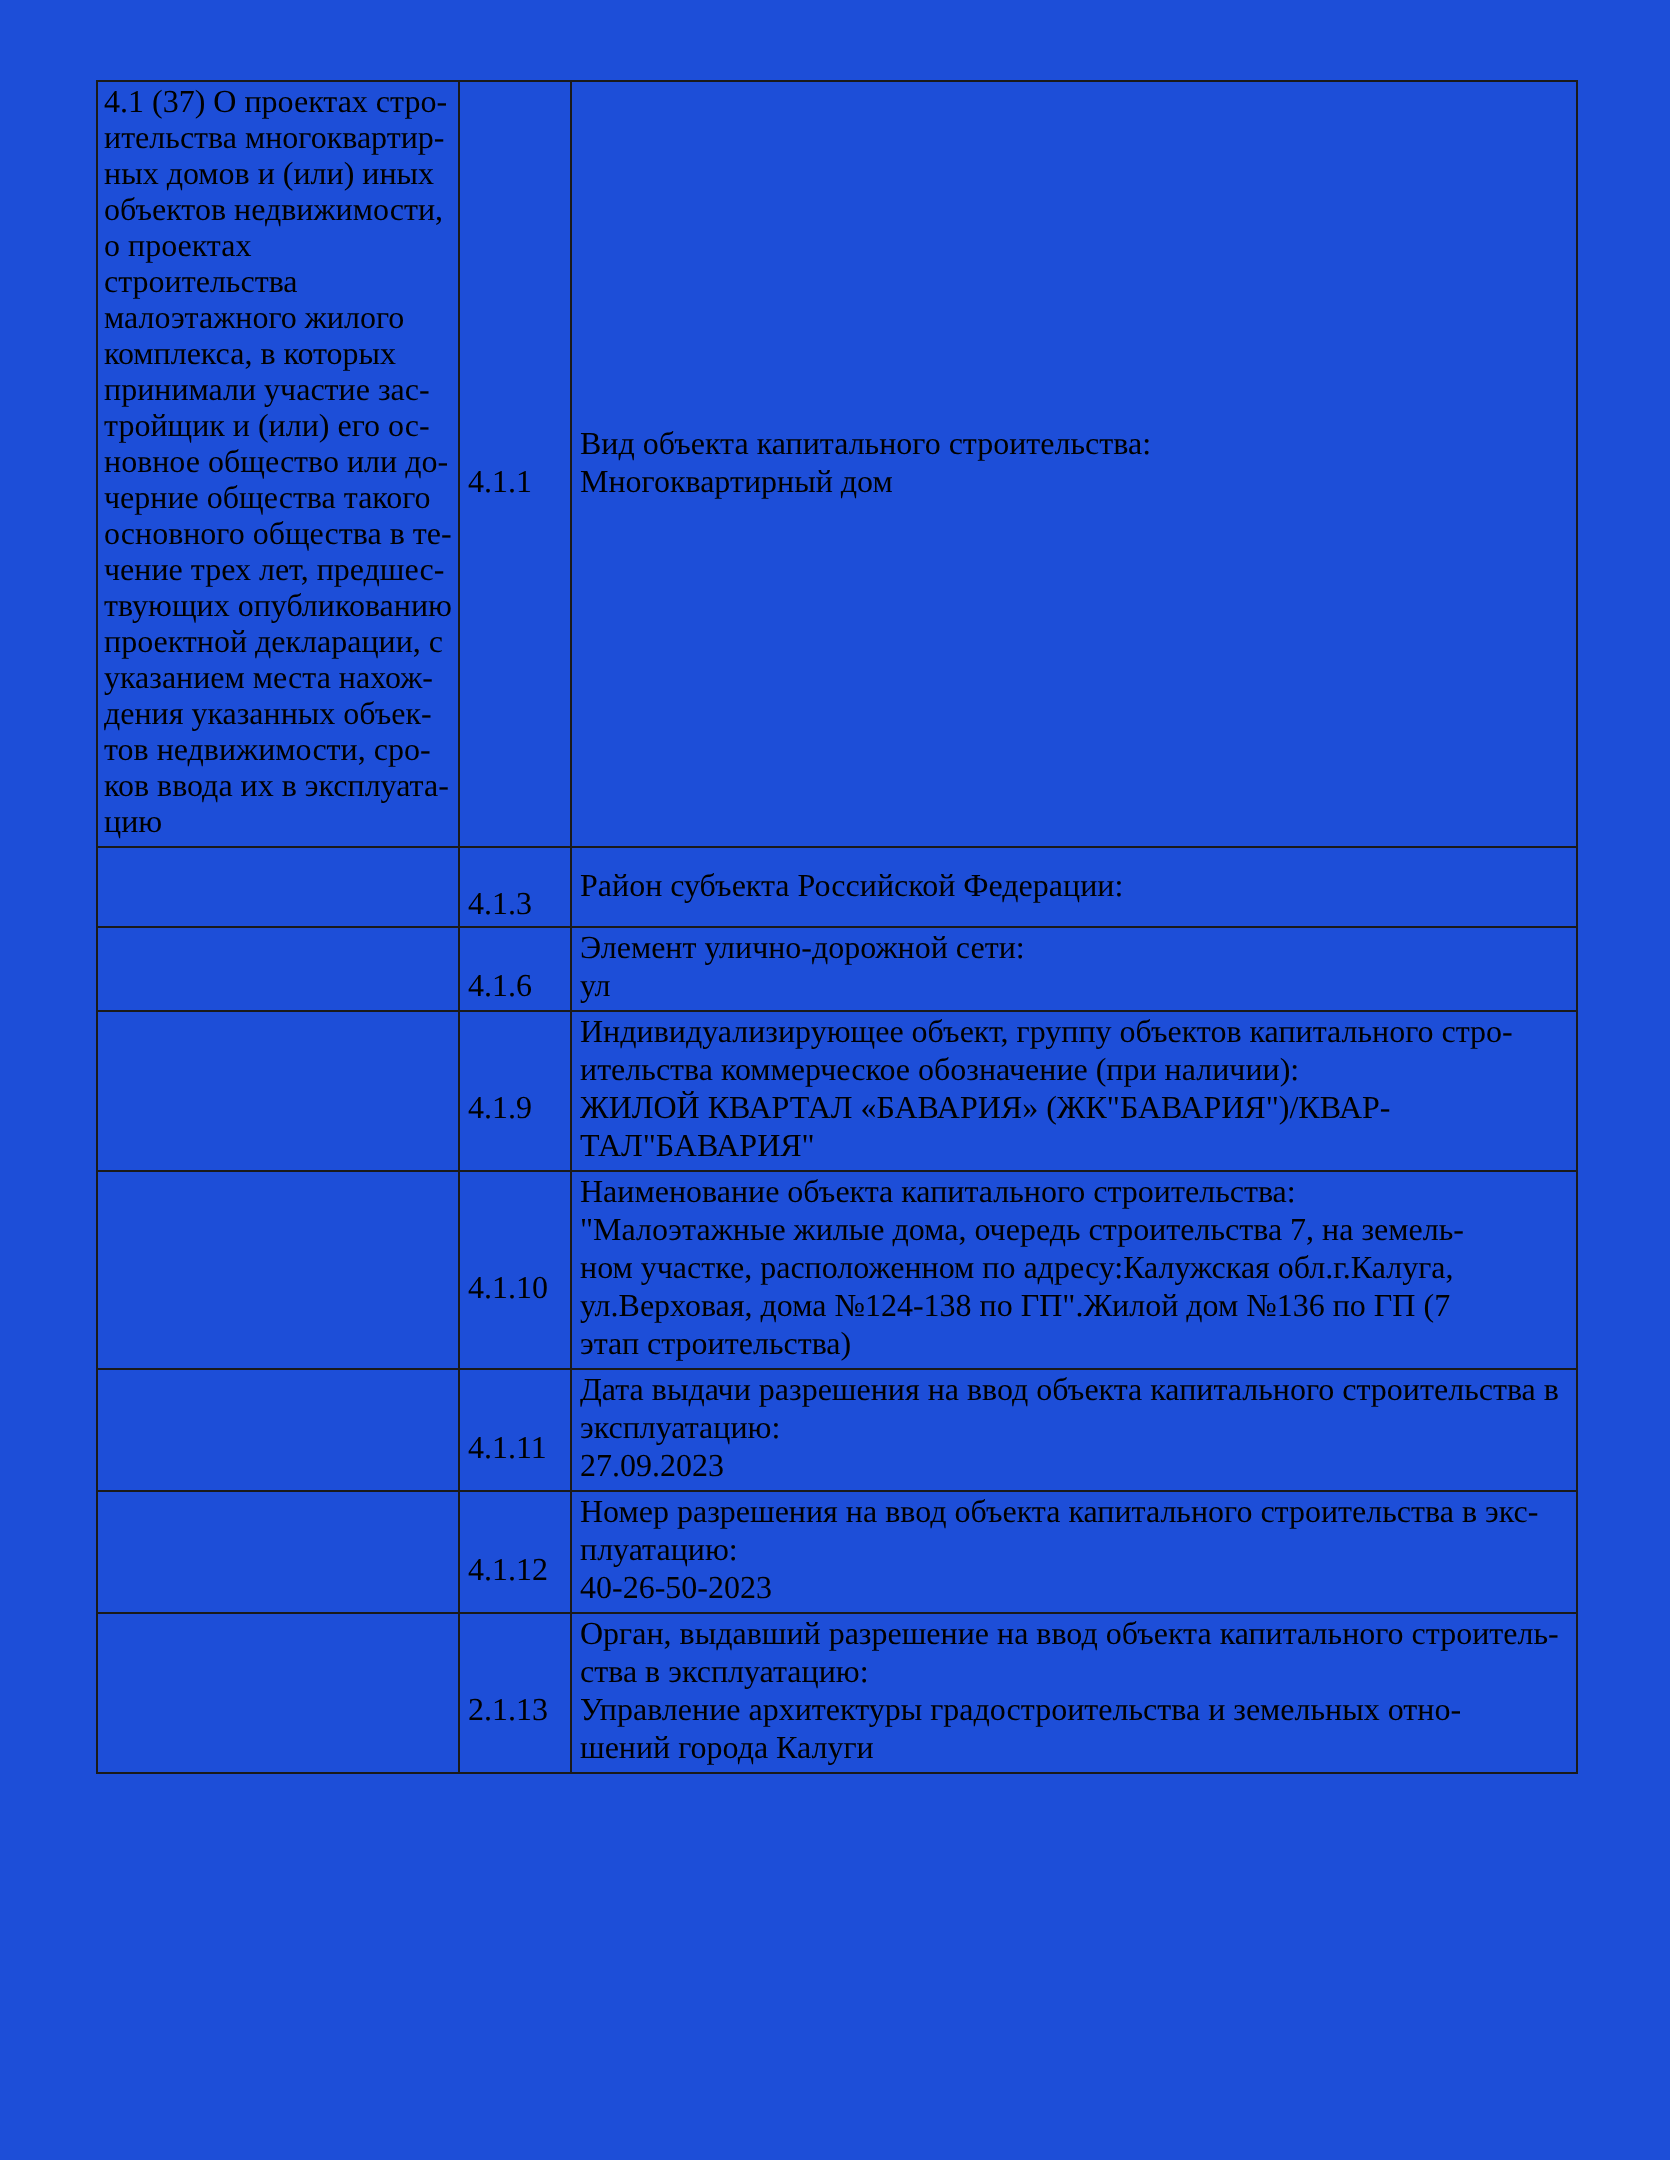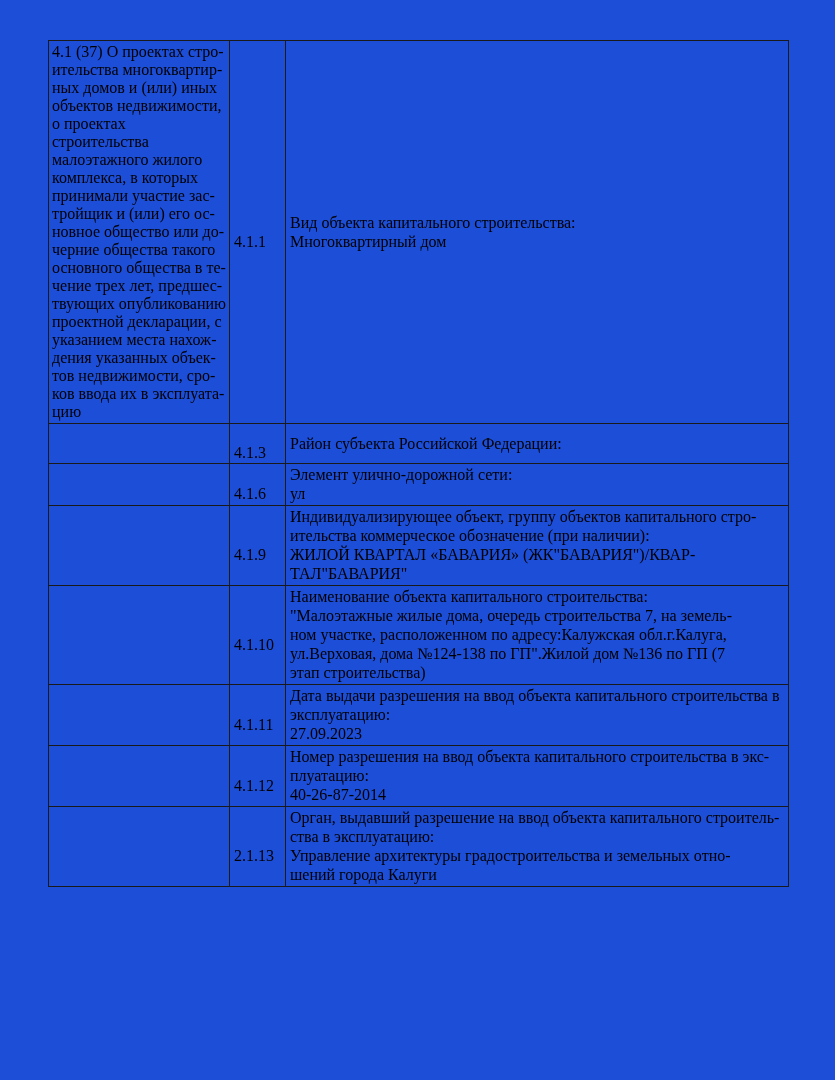--- a/index.html
+++ b/index.html
@@ -146,21 +146,21 @@
 эксплуатацию:</div>
             <div class="value">27.09.2023</div>
           </td>
         </tr>
         <tr>
           <td class="desc-cell"></td>
           <td class="num-cell">4.1.12</td>
           <td class="content-cell">
             <div class="label">Номер разрешения на ввод объекта капитального строительства в экс-
 плуатацию:</div>
-            <div class="value">40-26-87-2014</div>
+            <div class="value">40-26-50-2023</div>
           </td>
         </tr>
         <tr>
           <td class="desc-cell"></td>
           <td class="num-cell">2.1.13</td>
           <td class="content-cell">
             <div class="label">Орган, выдавший разрешение на ввод объекта капитального строитель-
 ства в эксплуатацию:</div>
             <div class="value">Управление архитектуры градостроительства и земельных отно-
 шений города Калуги</div>

